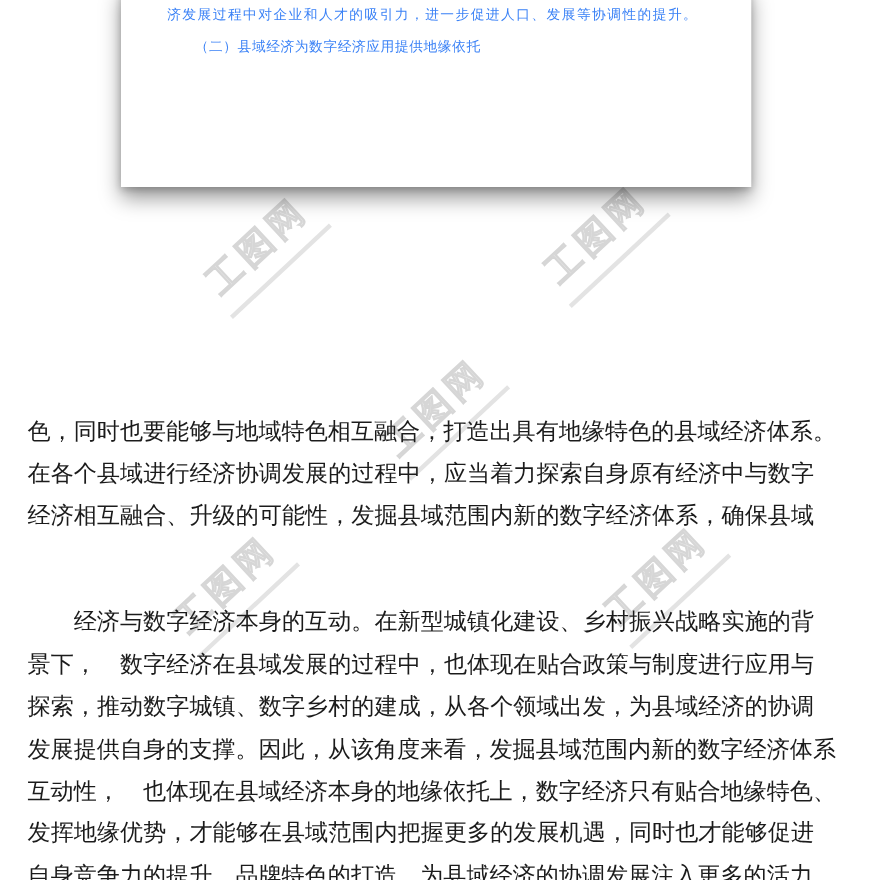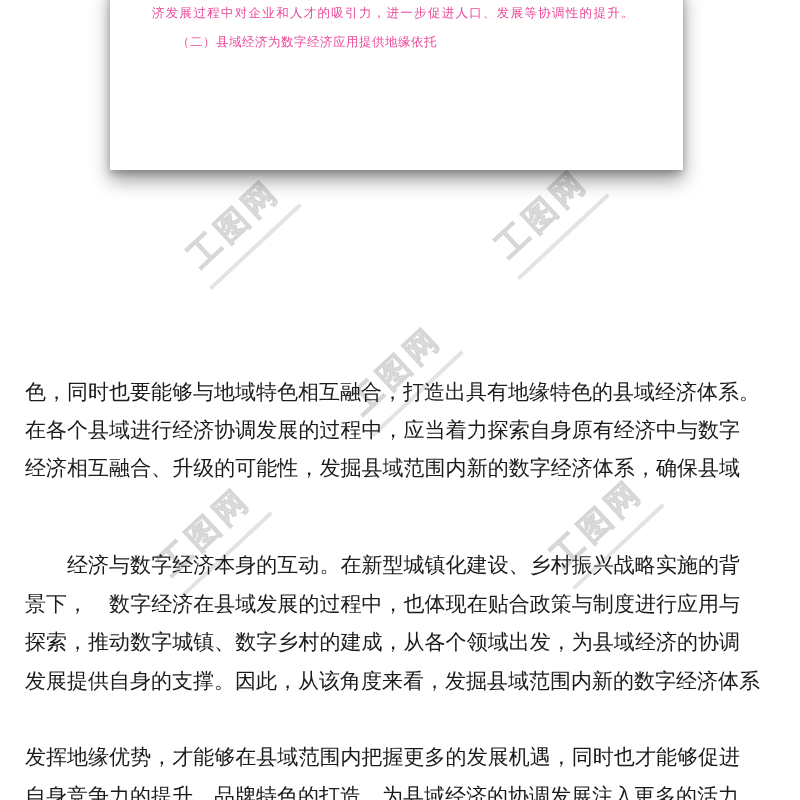--- a/index.html
+++ b/index.html
@@ -49,21 +49,21 @@
     background: #ffffff;
     box-shadow: 0 10px 18px rgba(0, 0, 0, 0.40), 0 3px 7px rgba(0, 0, 0, 0.22);
     z-index: 2;
   }
   .card-line {
     position: absolute;
     left: 42px;
     width: 482px;
     font-size: 12.5px;
     line-height: 1.2;
-    color: #ec4899;
+    color: #3b82f6;
     letter-spacing: 0.5px;
     white-space: nowrap;
     text-align: justify;
     text-align-last: justify;
     overflow: visible;
   }
   .card-line.indent { text-indent: 2em; text-align-last: left; }
   .cl1 { top: 20px; }
   .cl2 { top: 49px; }
   .cl3 { top: 78px; text-align-last: justify; }
@@ -110,16 +110,17 @@
   </div>
 
   <div class="body-line a1">色，同时也要能够与地域特色相互融合，打造出具有地缘特色的县域经济体系。</div>
   <div class="body-line a2">在各个县域进行经济协调发展的过程中，应当着力探索自身原有经济中与数字</div>
   <div class="body-line b1 indent">经济与数字经济本身的互动。在新型城镇化建设、乡村振兴战略实施的背</div>
 
   <div class="body-line a3">经济相互融合、升级的可能性，发掘县域范围内新的数字经济体系，确保县域</div>
   <div class="body-line b2">景下，　数字经济在县域发展的过程中，也体现在贴合政策与制度进行应用与</div>
   <div class="body-line b3">探索，推动数字城镇、数字乡村的建成，从各个领域出发，为县域经济的协调</div>
   <div class="body-line b4">发展提供自身的支撑。因此，从该角度来看，发掘县域范围内新的数字经济体系</div>
+  <div class="body-line b5">互动性，　也体现在县域经济本身的地缘依托上，数字经济只有贴合地缘特色、</div>
   <div class="body-line b6">发挥地缘优势，才能够在县域范围内把握更多的发展机遇，同时也才能够促进</div>
   <div class="body-line b7">自身竞争力的提升、品牌特色的打造，为县域经济的协调发展注入更多的活力。</div>
 
 </div>
 
 </body></html>

